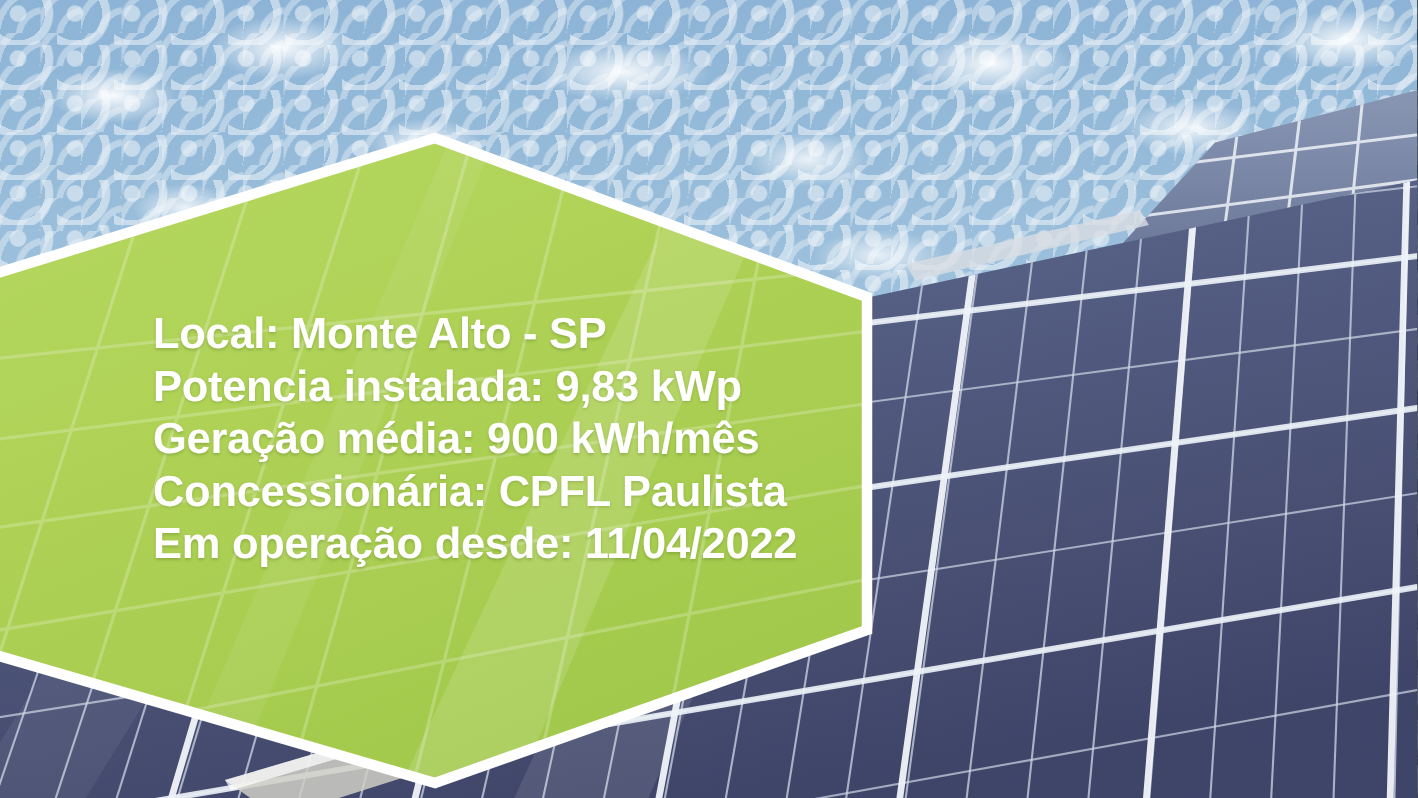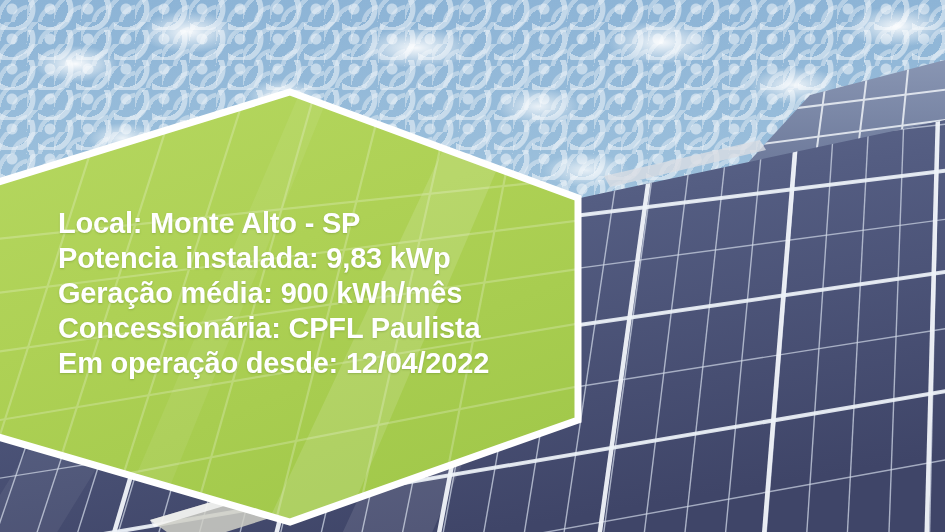--- a/index.html
+++ b/index.html
@@ -54,21 +54,21 @@
   .info{
     position:absolute;left:58px;top:206px;
     color:#ffffff;
     font-weight:bold;
     font-size:29px;
     line-height:35px;
     letter-spacing:-0.2px;
     white-space:nowrap;
     text-shadow:0 1px 2px rgba(90,120,40,.35);
   }
-  .info div{height:35px;}
+  .info div{height:35px;margin-left:44px;}
 
   
   .logo{position:absolute;left:596px;top:12px;width:349px;height:205px;}
   .logo-mark{position:absolute;left:0;top:0;width:349px;height:160px;}
   .logo-word{
     position:absolute;left:0;top:138px;width:349px;
     text-align:center;
     font-size:57px;font-weight:bold;
     letter-spacing:-1px;
     line-height:1;
@@ -217,17 +217,17 @@
       <polygon points="470,92 530,92 330,560 250,560" fill="#ffffff" opacity=".13"></polygon>
       <polygon points="300,92 330,92 140,560 100,560" fill="#ffffff" opacity=".07"></polygon>
     </g>
   </svg>
 
   <div class="info">
     <div>Local: Monte Alto - SP</div>
     <div>Potencia instalada: 9,83 kWp</div>
     <div>Geração média: 900 kWh/mês</div>
     <div>Concessionária: CPFL Paulista</div>
-    <div>Em operação desde: 12/04/2022</div>
+    <div>Em operação desde: 11/04/2022</div>
   </div>
 
 
 </div>
 
 </body></html>

